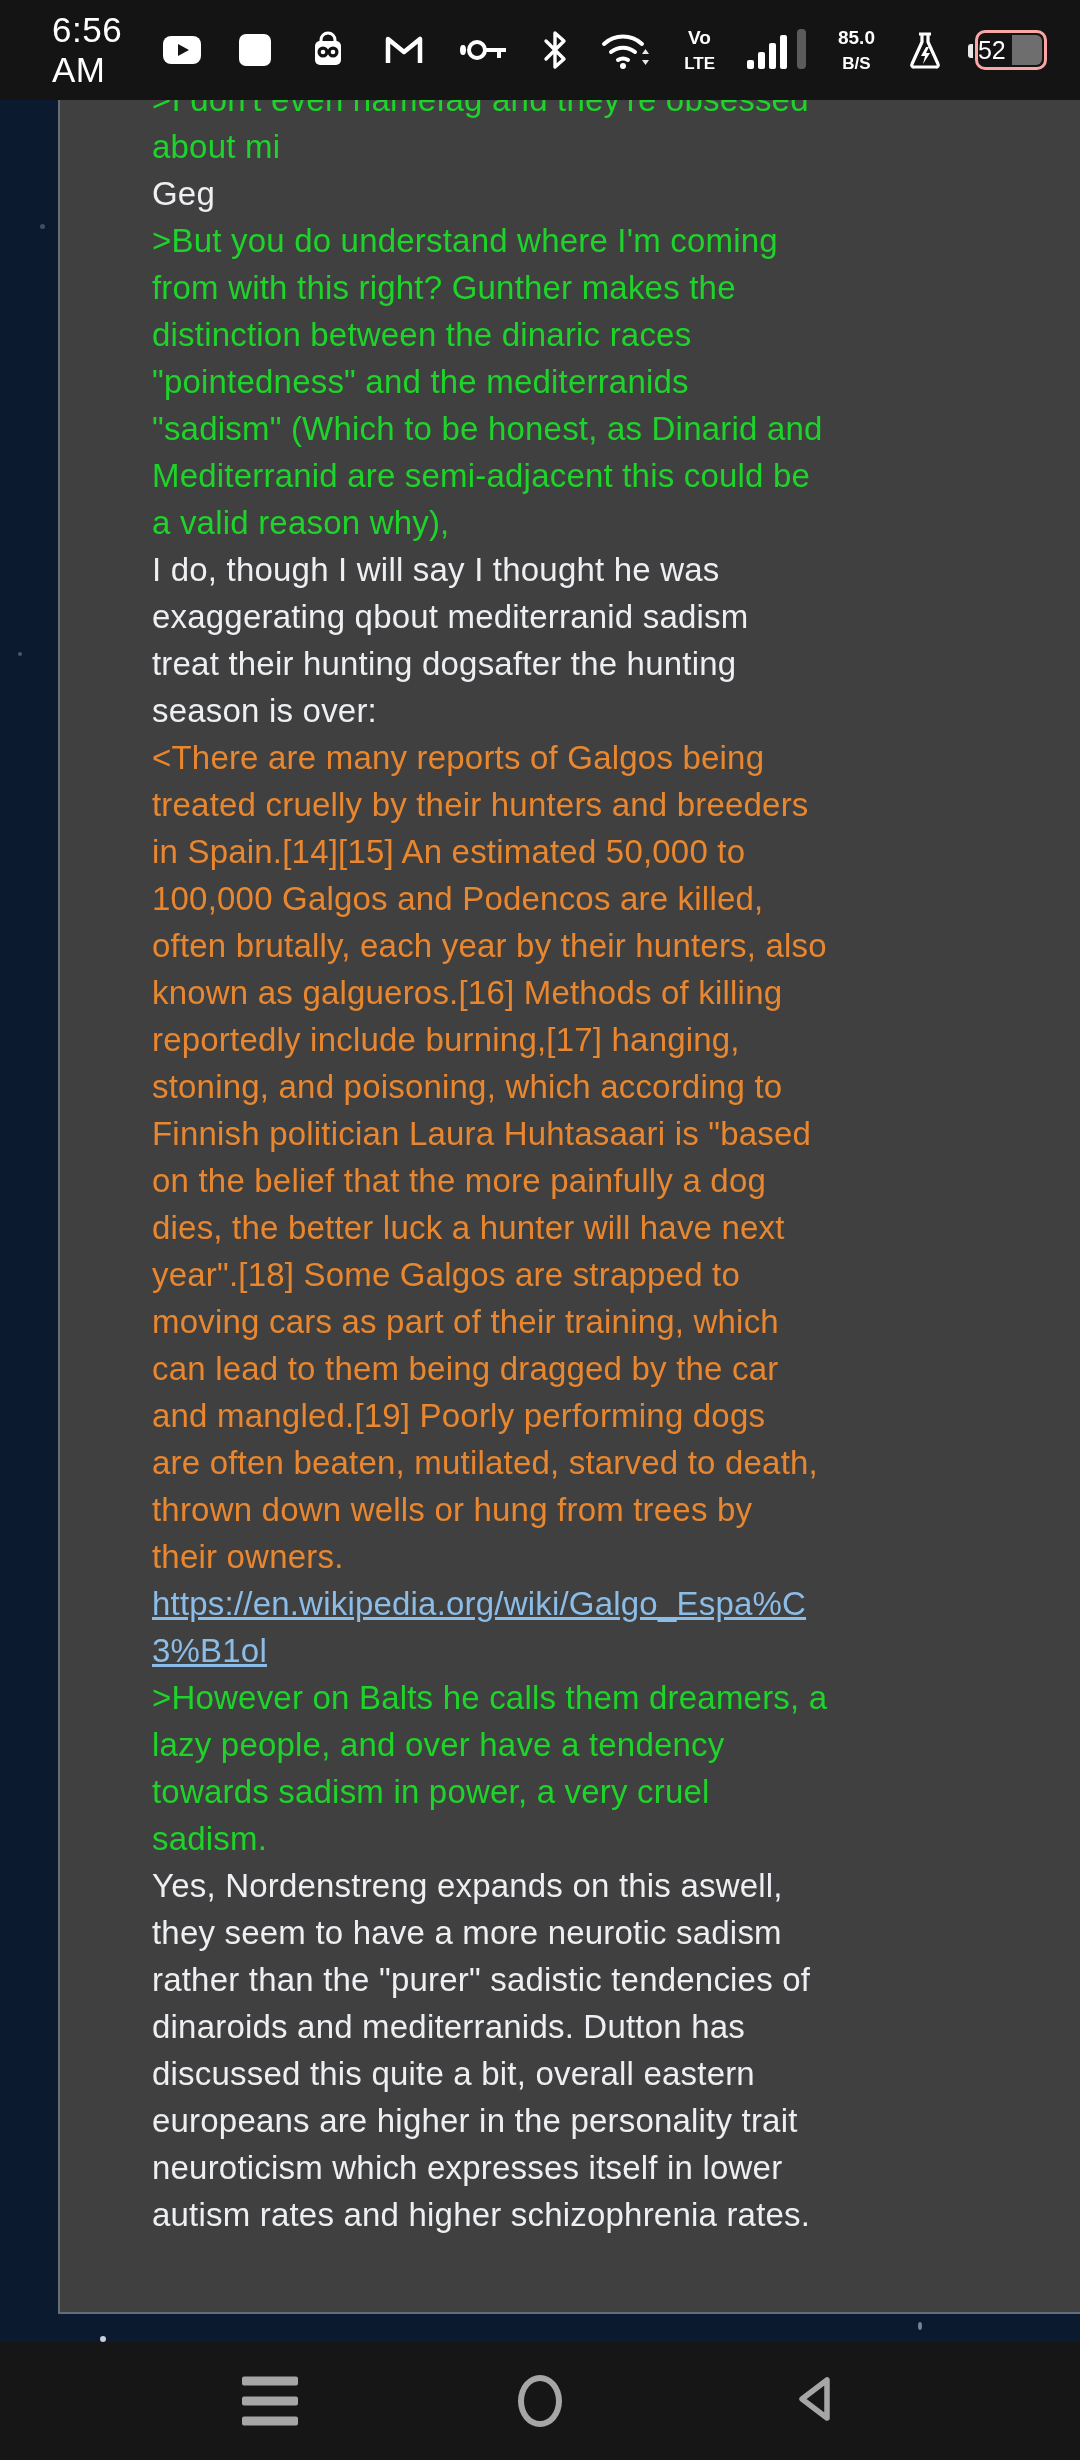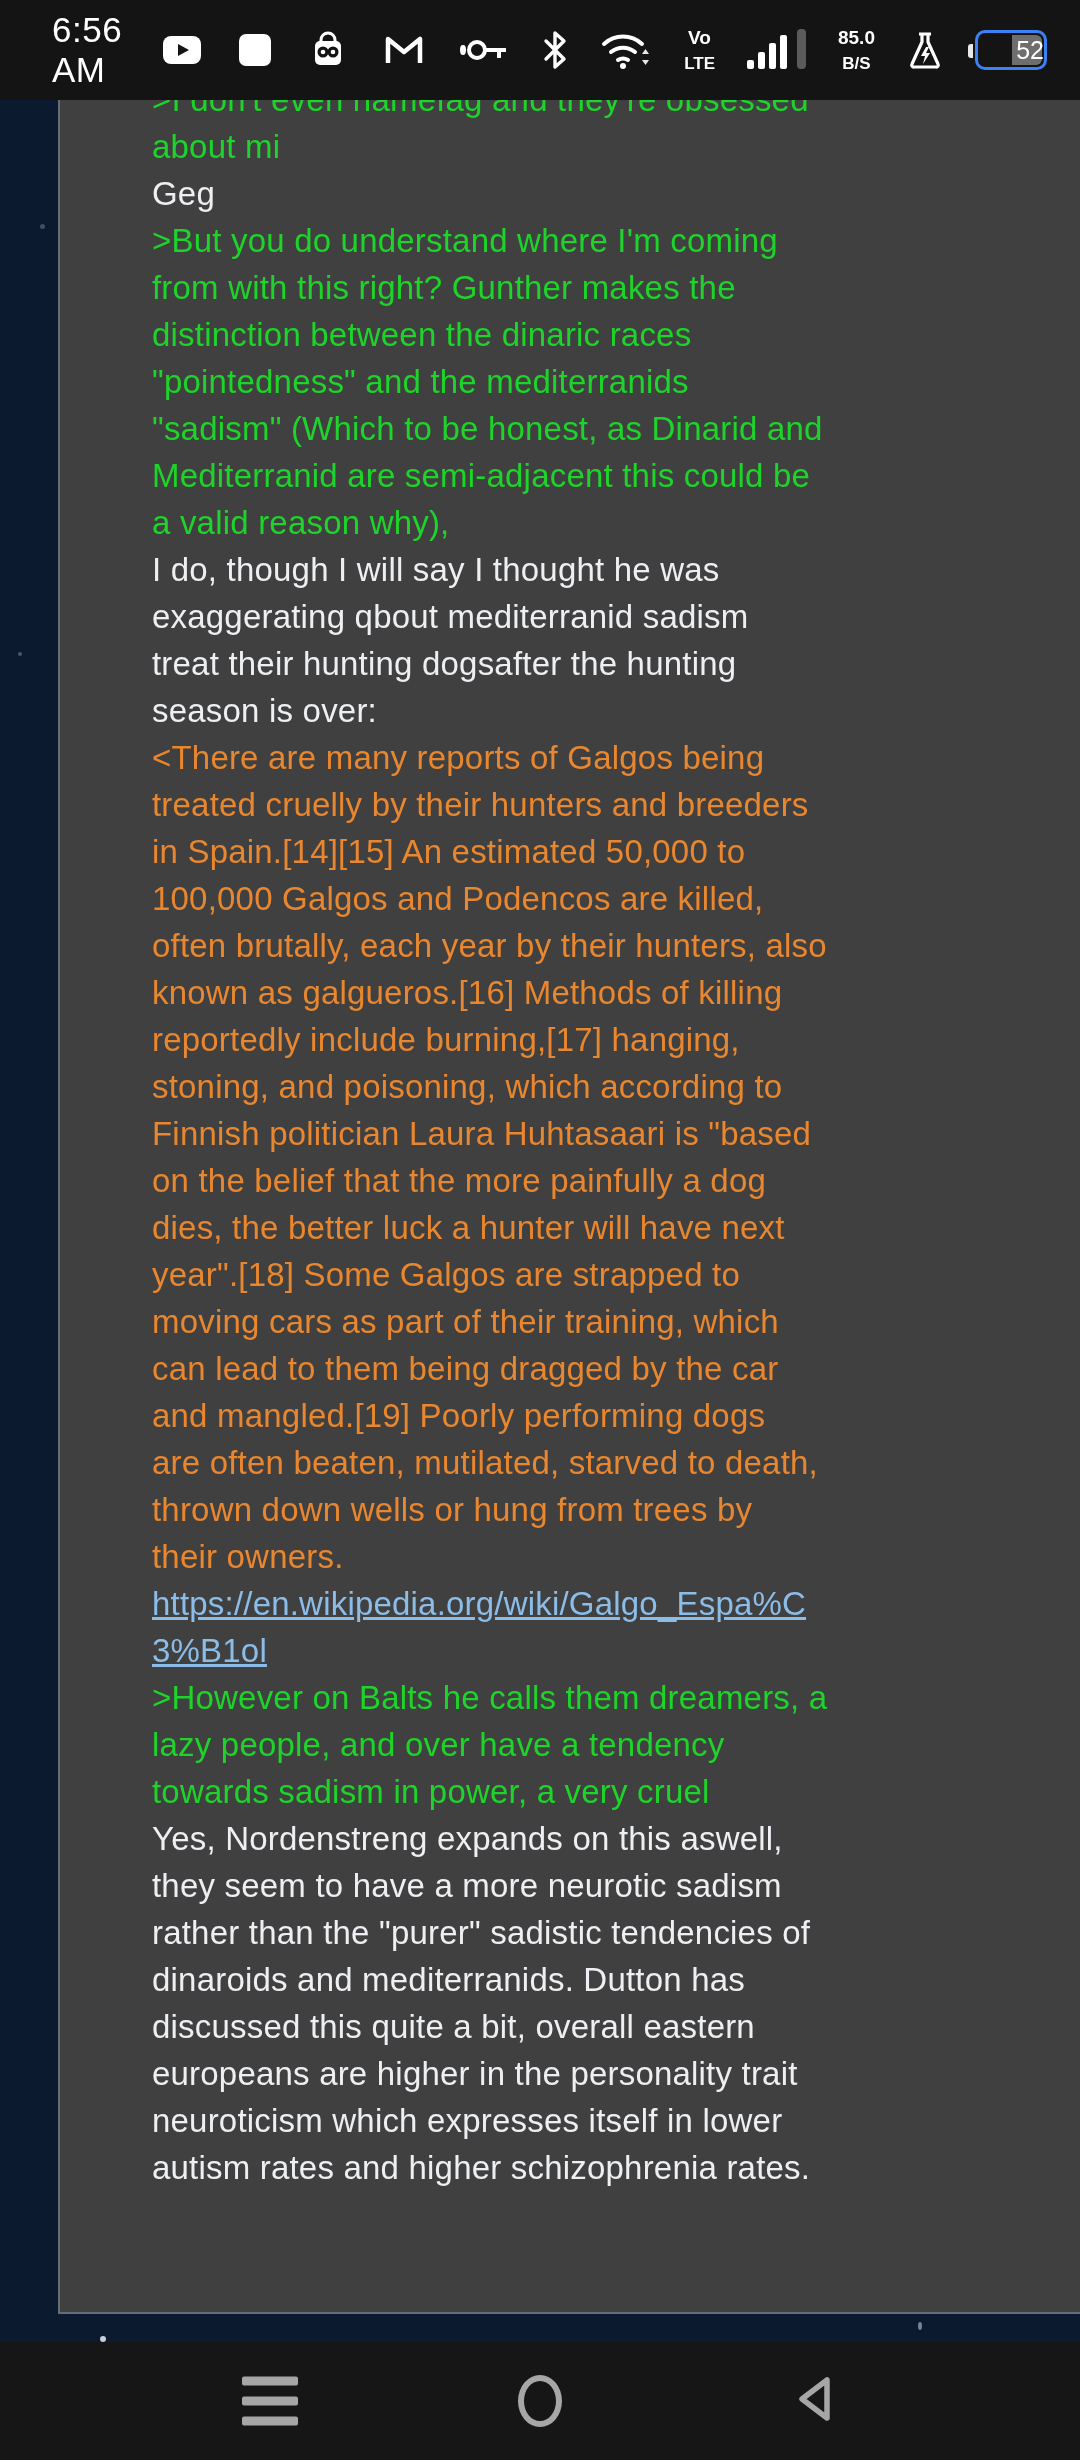--- a/index.html
+++ b/index.html
@@ -18,22 +18,22 @@
   .sb-time{font-size:35px;letter-spacing:.5px;}
   .sb-right{margin-left:auto;display:flex;align-items:center;gap:32px;}
   .sb-ico{display:flex;align-items:center;justify-content:center;}
   .stacked{display:flex;flex-direction:column;align-items:center;line-height:1;}
   .stacked .t1{font-size:19px;font-weight:700;}
   .stacked .t2{font-size:17px;font-weight:700;margin-top:8px;}
   .sig{display:flex;align-items:flex-end;gap:4px;height:38px;}
   .sig .b{width:7px;background:#fff;border-radius:2px;}
   .sig .b1{height:9px}.sig .b2{height:17px}.sig .b3{height:26px}.sig .b4{height:34px}
   .sig .dim{width:9px;height:40px;background:#5b5b5b;border-radius:4px;margin-left:6px;}
-  .battery{position:relative;width:72px;height:40px;border:3px solid #3b82f6;border-radius:10px;
-    display:flex;align-items:center;justify-content:flex-end;box-sizing:border-box;}
+  .battery{position:relative;width:72px;height:40px;border:3px solid #fca5a5;border-radius:10px;
+    display:flex;align-items:center;justify-content:flex-start;box-sizing:border-box;}
   .battery .nub{position:absolute;left:-10px;top:11px;width:5px;height:14px;background:#e9e9e9;border-radius:3px 0 0 3px;}
   .battery .fill{position:absolute;right:2px;top:2px;bottom:2px;width:46%;background:#6e6e6e;border-radius:0 6px 6px 0;}
   .battery .pct{position:relative;font-size:25px;color:#fff;z-index:2;}
   .dot-ico{width:10px;height:10px;background:#fff;border-radius:50%;}
   
   .content-box{
     position:absolute;left:22px;top:100px;width:1034px;height:2214px;
     background:#404040;border:2px solid rgba(130,145,170,.55);border-top:none;
     box-sizing:border-box;overflow:hidden;
     padding:0 70px 0 92px;
@@ -195,20 +195,21 @@
         <div class="post-line seg-orange">can lead to them being dragged by the car</div>
         <div class="post-line seg-orange">and mangled.[19] Poorly performing dogs</div>
         <div class="post-line seg-orange">are often beaten, mutilated, starved to death,</div>
         <div class="post-line seg-orange">thrown down wells or hung from trees by</div>
         <div class="post-line seg-orange">their owners.</div>
         <div class="post-line seg-link">https://en.wikipedia.org/wiki/Galgo_Espa%C</div>
         <div class="post-line seg-link">3%B1ol</div>
         <div class="post-line seg-greentext">&gt;However on Balts he calls them dreamers, a</div>
         <div class="post-line seg-greentext">lazy people, and over have a tendency</div>
         <div class="post-line seg-greentext">towards sadism in power, a very cruel</div>
+        <div class="post-line seg-greentext">sadism.</div>
         <div class="post-line seg-plain">Yes, Nordenstreng expands on this aswell,</div>
         <div class="post-line seg-plain">they seem to have a more neurotic sadism</div>
         <div class="post-line seg-plain">rather than the "purer" sadistic tendencies of</div>
         <div class="post-line seg-plain">dinaroids and mediterranids. Dutton has</div>
         <div class="post-line seg-plain">discussed this quite a bit, overall eastern</div>
         <div class="post-line seg-plain">europeans are higher in the personality trait</div>
         <div class="post-line seg-plain">neuroticism which expresses itself in lower</div>
         <div class="post-line seg-plain">autism rates and higher schizophrenia rates.</div>
       </div>
   </div>

